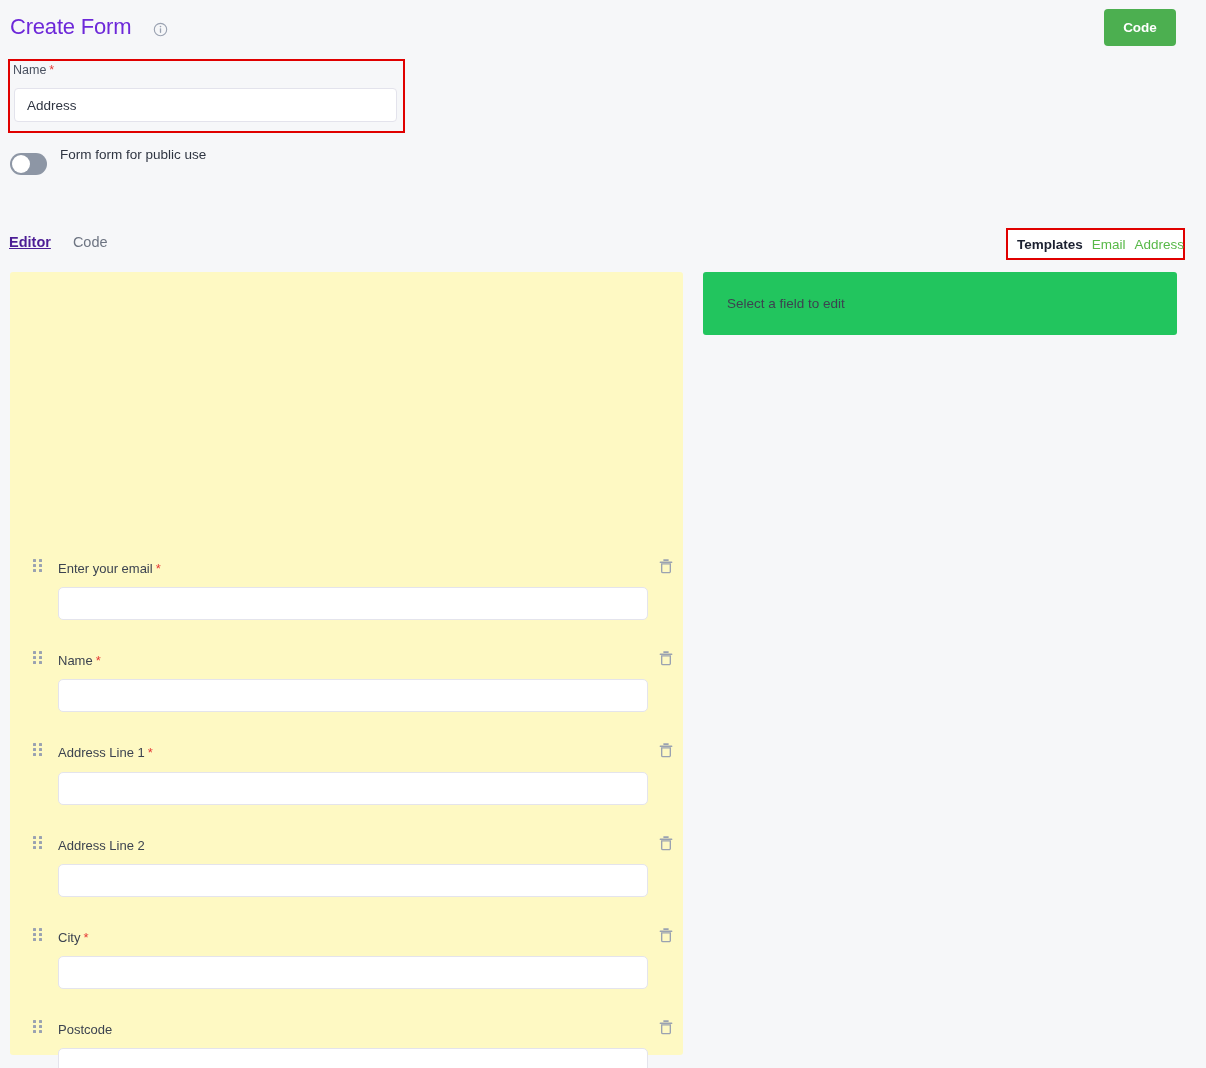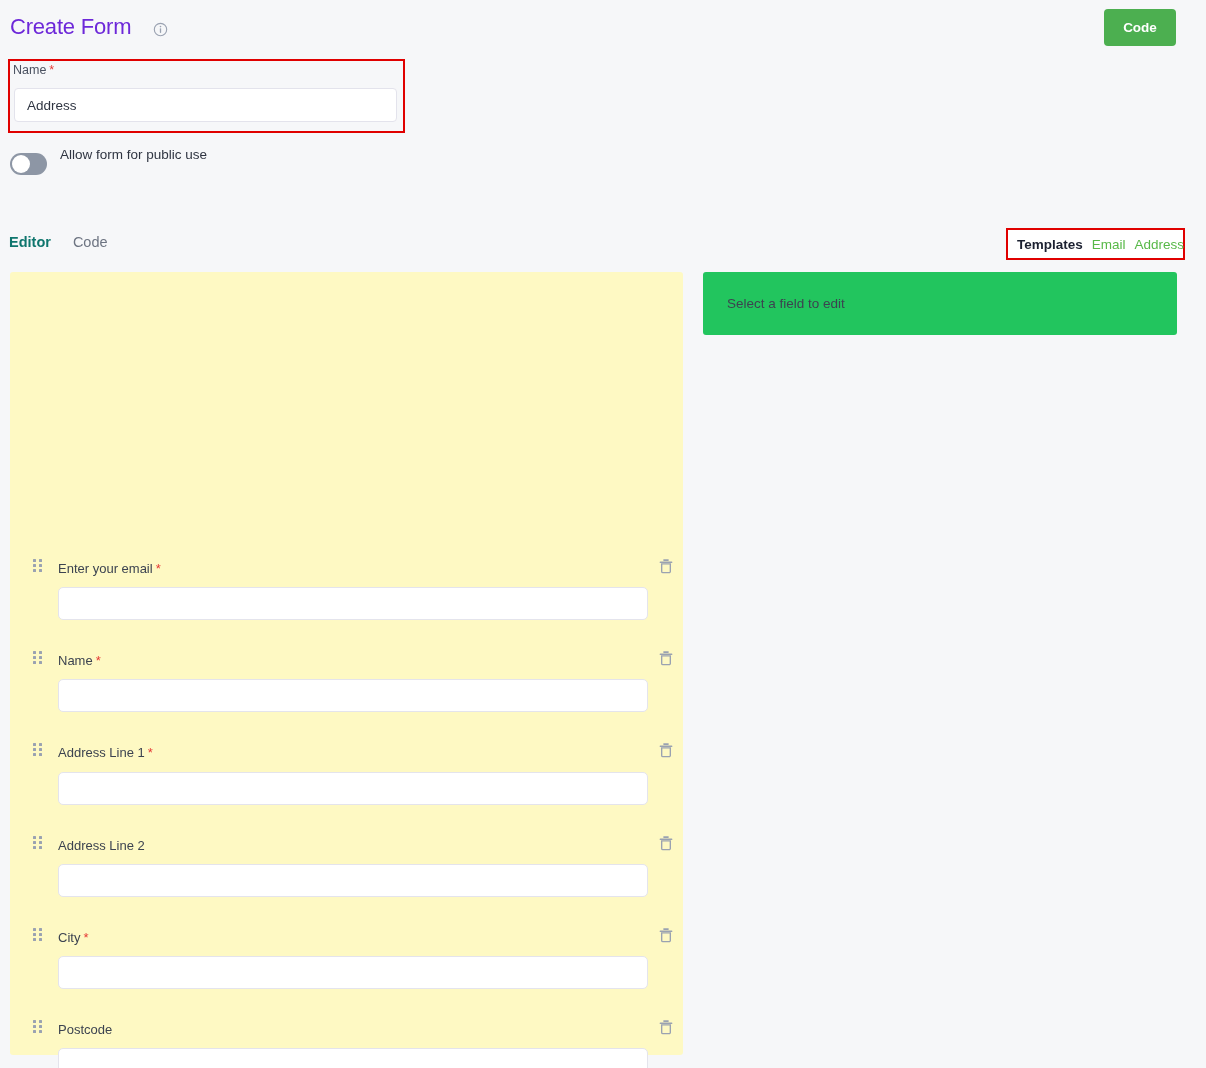--- a/index.html
+++ b/index.html
@@ -76,21 +76,21 @@
     font-size: 13.5px; color: #2f3542;
   }
   .toggle-desc {
     position: absolute; left: 60px; top: 170px;
     font-size: 13px; color: #9199a6;
   }
 
   
   .tabs { position: absolute; left: 9px; top: 234px; display: flex; gap: 22px; }
   .tab { font-size: 14.5px; cursor: pointer; }
-  .tab.active { color: #0f766e; font-weight: bold; }
+  .tab.active { color: #4c1d95; font-weight: bold; text-decoration: underline; }
   .tab.inactive { color: #6d7482; }
 
   
   .templates-annotation {
     position: absolute; left: 1006px; top: 228px;
     width: 179px; height: 32px;
     border: 2px solid #e00000;
     background: #ffffff;
     display: flex; align-items: center; gap: 9px;
     padding-left: 9px;
@@ -166,21 +166,21 @@
 
   <div class="name-annotation"></div>
   <div class="name-label">
     <span>Name</span><span class="req">*</span>
   </div>
   <input class="name-input" value="Address" style="">
 
   <div class="toggle-track">
     <div class="toggle-knob"></div>
   </div>
-  <div class="toggle-title">Allow form for public use</div>
+  <div class="toggle-title">Form form for public use</div>
 
   <div class="tabs">
     <div class="tab active">Editor</div>
     <div class="tab inactive">Code</div>
   </div>
 
   <div class="templates-annotation">
     <span class="templates-label">Templates</span>
     <span class="template-link">Email</span>
     <span class="template-link">Address</span>

